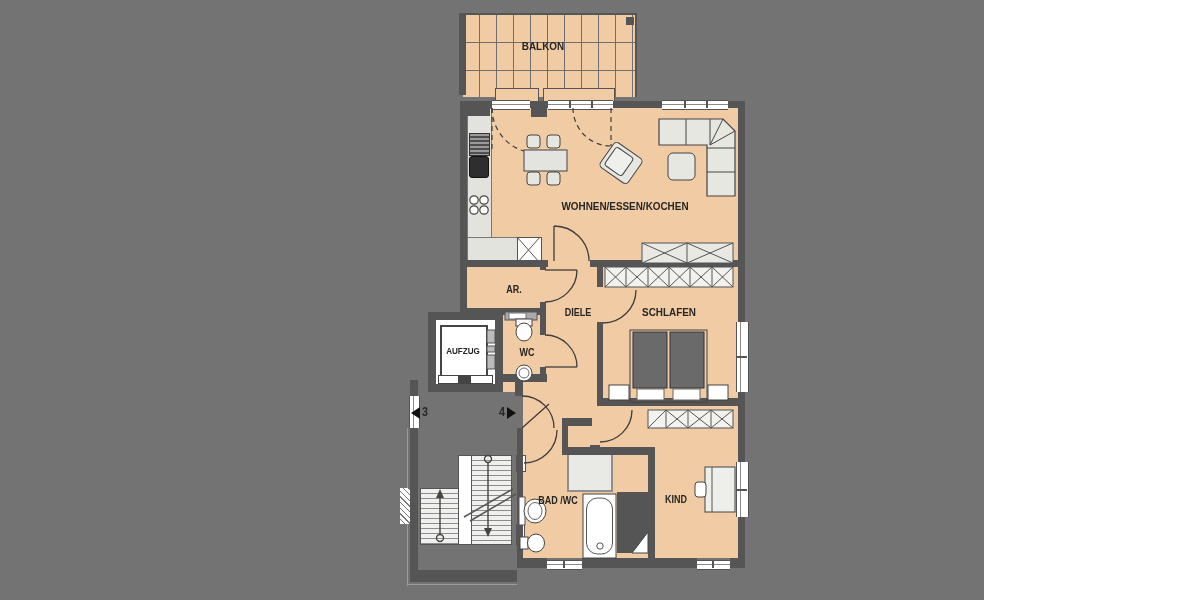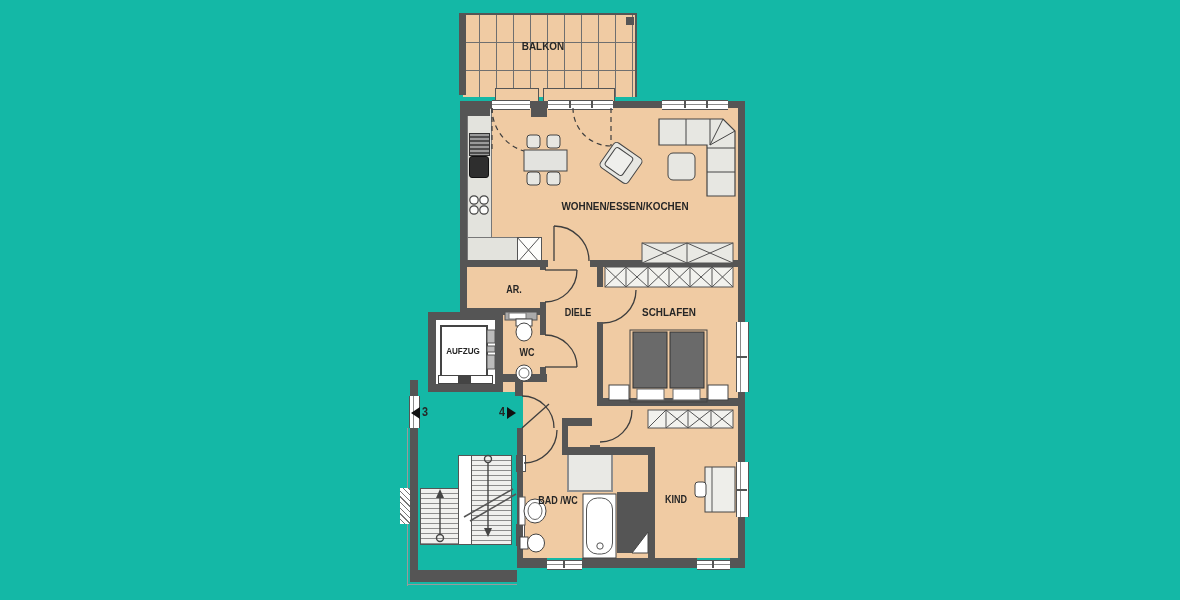--- a/index.html
+++ b/index.html
@@ -1,16 +1,16 @@
 <!DOCTYPE html>
 <html><head>
 <meta charset="utf-8">
 <style>
   html,body{margin:0;padding:0;background:#fff;}
-  #stage{position:relative;width:1180px;height:600px;background:#14b8a6;overflow:hidden;
+  #stage{position:relative;width:984px;height:600px;background:#737373;overflow:hidden;
          font-family:"Liberation Sans",sans-serif;}
   
   .floor{position:absolute;background:#f0cba3;}
   
   .w{position:absolute;background:#555555;}
   .thin{position:absolute;background:#9a9a9a;}
   
   .win-h{position:absolute;background:linear-gradient(180deg,#ffffff 0 3px,#8a8a8a 3px 4px,#ffffff 4px 100%);
          border-top:1px solid #555;border-bottom:1px solid #555;}
   .win-v{position:absolute;background:linear-gradient(90deg,#ffffff 0 3px,#8a8a8a 3px 4px,#ffffff 4px 100%);

